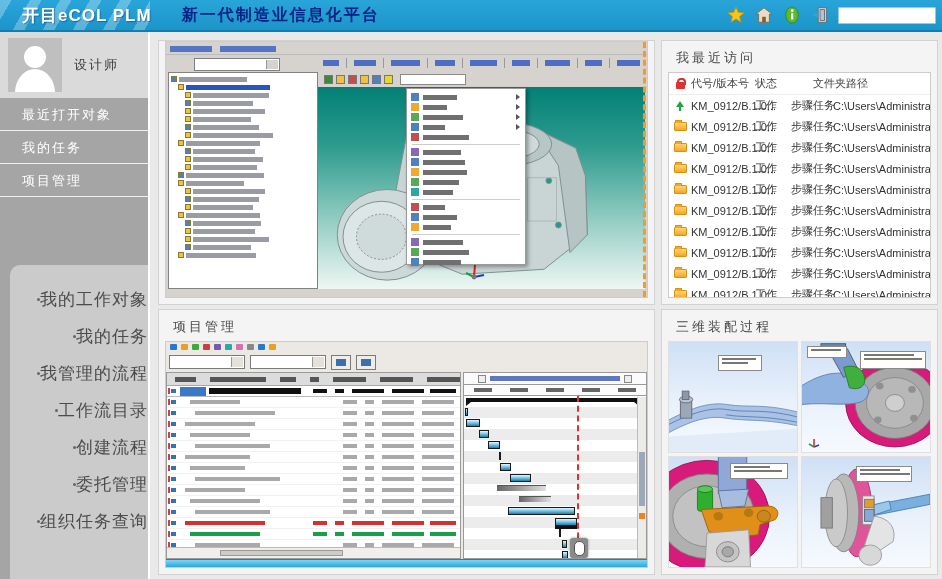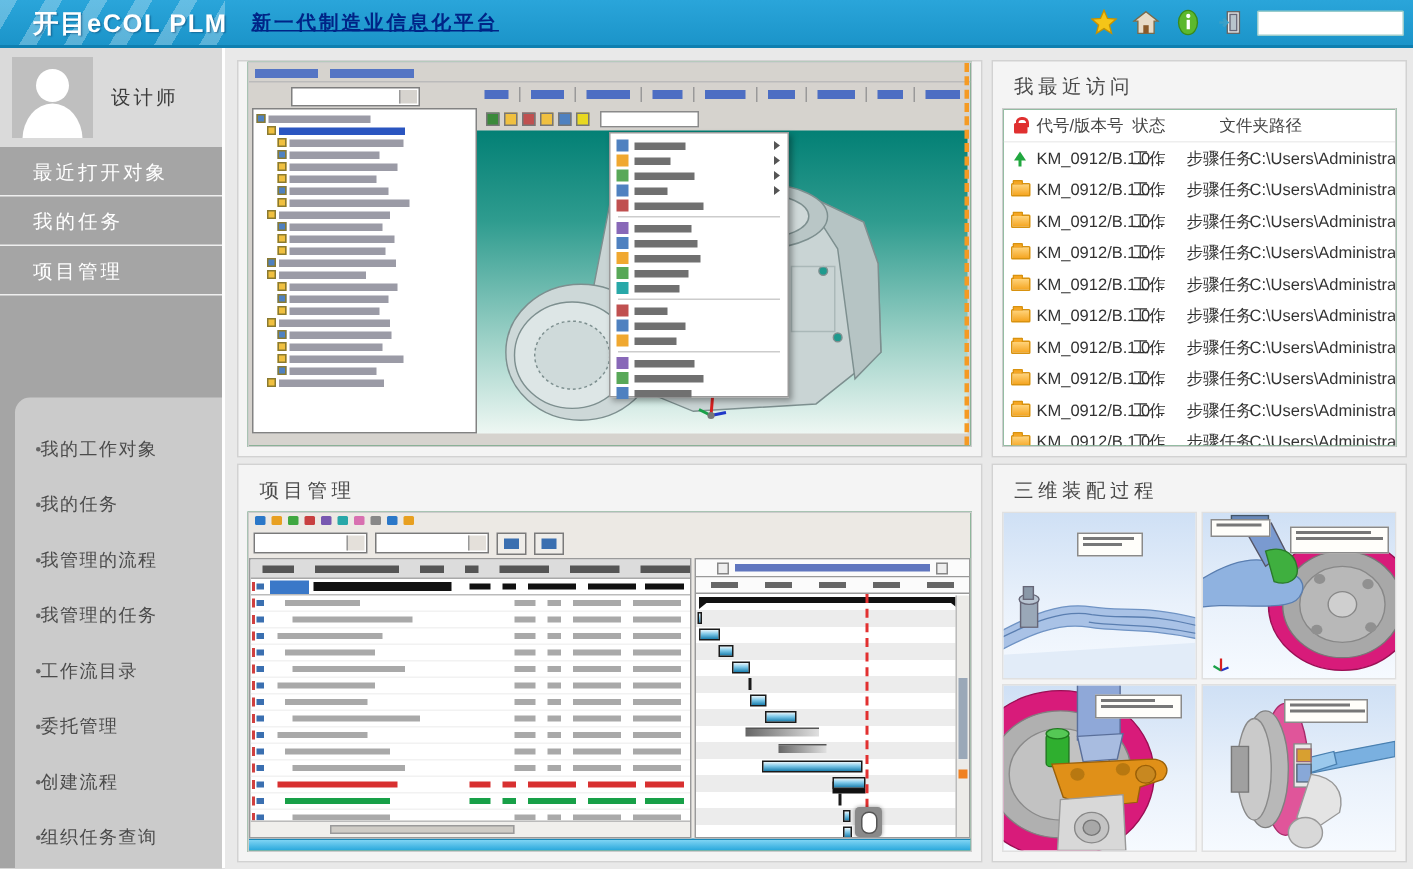--- a/index.html
+++ b/index.html
@@ -7,44 +7,44 @@
   body { font-family:"Liberation Sans", sans-serif; background:#e9e9e9; position:relative; overflow:hidden; }
 
   
   .topbar { position:absolute; left:0; top:0; width:942px; height:32px;
     background:linear-gradient(180deg,#2aa5da 0%,#1b94c9 100%);
     border-bottom:2px solid #0e7fb0; display:flex; align-items:center; }
   .topbar::before { content:""; position:absolute; left:0; top:0; width:150px; height:100%;
     background:repeating-linear-gradient(120deg, rgba(255,255,255,.28) 0 10px, rgba(255,255,255,0) 10px 26px); }
   .logo { color:#fff; font-weight:bold; font-size:17px; margin-left:22px; letter-spacing:1px; position:relative; z-index:1;
     text-shadow:1px 1px 1px rgba(0,40,80,.4); }
-  .subtitle { color:#002486; font-weight:bold; font-size:13px; margin-left:16px; letter-spacing:2px;text-decoration:underline; }
+  .subtitle { color:#002486; font-weight:bold; font-size:16px; margin-left:30px; letter-spacing:2px; }
   .topbar-right { margin-left:auto; display:flex; align-items:center; gap:8px; margin-right:6px; }
   .tb-icon { width:20px; height:20px; display:inline-flex; align-items:center; justify-content:center; cursor:pointer; }
   .tb-input { width:98px; height:17px; background:#fff; border:1px solid #9cc; border-radius:1px; font-size:11px; padding:0 3px; }
 
   
   .sidebar { position:absolute; left:0; top:32px; width:150px; bottom:0; background:#a5a5a5; border-right:2px solid #fff; }
   .user-card { height:66px; background:#dadada; display:flex; align-items:center; padding:5px 8px; gap:12px; }
   .avatar { width:54px; height:54px; background:#bfbfbf; position:relative; overflow:hidden; flex:0 0 auto; }
   .avatar::before { content:""; position:absolute; left:16px; top:8px; width:22px; height:22px; border-radius:50%; background:#fff; }
   .avatar::after  { content:""; position:absolute; left:7px; top:31px; width:40px; height:30px; border-radius:50% 50% 0 0/80% 80% 0 0; background:#fff; }
   .user-name { font-size:13px; color:#3c3c3c; letter-spacing:2px; }
   .menu-item { height:33px; line-height:33px; color:#fff; font-size:13px; letter-spacing:2px; padding-left:22px;
     border-bottom:1px solid #efefef; cursor:pointer; }
   .submenu { position:absolute; left:10px; right:0; top:233px; bottom:0; background:#cbcbcb; border-top-left-radius:10px; padding:16px 0 0 14px; }
-  .submenu-item { font-size:12px; color:#4b4b4b; letter-spacing:1px; height:37px; cursor:pointer; display:flex; align-items:center; gap:0; }
+  .submenu-item { font-size:17px; color:#4b4b4b; letter-spacing:1px; height:37px; cursor:pointer; display:flex; align-items:center; gap:0;justify-content:flex-end; }
   .bullet { width:3px; height:3px; background:#666; border-radius:50%; flex:0 0 auto; }
 
   
   .main { position:absolute; left:152px; top:32px; right:0; bottom:0; background:#e9e9e9;
     padding:8px 4px 4px 6px; display:grid; grid-template-columns:497px 1fr; grid-template-rows:265px 1fr; gap:4px 6px; }
   .panel { background:#f4f4f4; border:1px solid #d2d2d2; display:flex; flex-direction:column; overflow:hidden; }
   .panel-header { padding:8px 14px 5px; font-size:13px; color:#4a4a4a; letter-spacing:3px; }
-  .panel-body { flex:1; margin:0 6px 6px; background:#15803d; border:1px solid #cccccc; position:relative; overflow:hidden; }
+  .panel-body { flex:1; margin:0 6px 6px; background:#737373; border:1px solid #cccccc; position:relative; overflow:hidden; }
 
   
   .cad { position:absolute; inset:0; background:#d6d3ce; }
   .cad-tabs { height:13px; display:flex; gap:8px; padding:2px 4px; border-bottom:1px solid #bbb; }
   .cad-tab { height:6px; margin-top:2px; background:#2a55c0; opacity:.75; }
   .cad-menubar { height:15px; display:flex; align-items:center; gap:0; padding-left:150px; }
   .cad-menu-item { height:6px; width:24px; background:#2a55c0; opacity:.8; margin:0 7px; }
   .cad-menu-sep { width:1px; height:10px; background:#999; }
   .cad-dd { position:absolute; left:28px; top:16px; width:86px; height:13px; background:#fff; border:1px solid #7f7f7f; }
   .cad-dd::after { content:""; position:absolute; right:1px; top:1px; bottom:1px; width:11px; background:#d6d3ce; border-left:1px solid #999; }
@@ -191,33 +191,29 @@
     <div class="submenu-item">
         <span class="bullet"></span>
         <span>我的任务</span>
       </div>
     <div class="submenu-item">
         <span class="bullet"></span>
         <span>我管理的流程</span>
       </div>
     <div class="submenu-item">
         <span class="bullet"></span>
-        <span>我管理的任务</span>
+        <span>工作流目录</span>
       </div>
     <div class="submenu-item">
         <span class="bullet"></span>
-        <span>工作流目录</span>
+        <span>创建流程</span>
       </div>
     <div class="submenu-item">
         <span class="bullet"></span>
         <span>委托管理</span>
-      </div>
-    <div class="submenu-item">
-        <span class="bullet"></span>
-        <span>创建流程</span>
       </div>
     <div class="submenu-item">
         <span class="bullet"></span>
         <span>组织任务查询</span>
       </div>
   </div>
 </aside>
 
 <main class="main">
 

